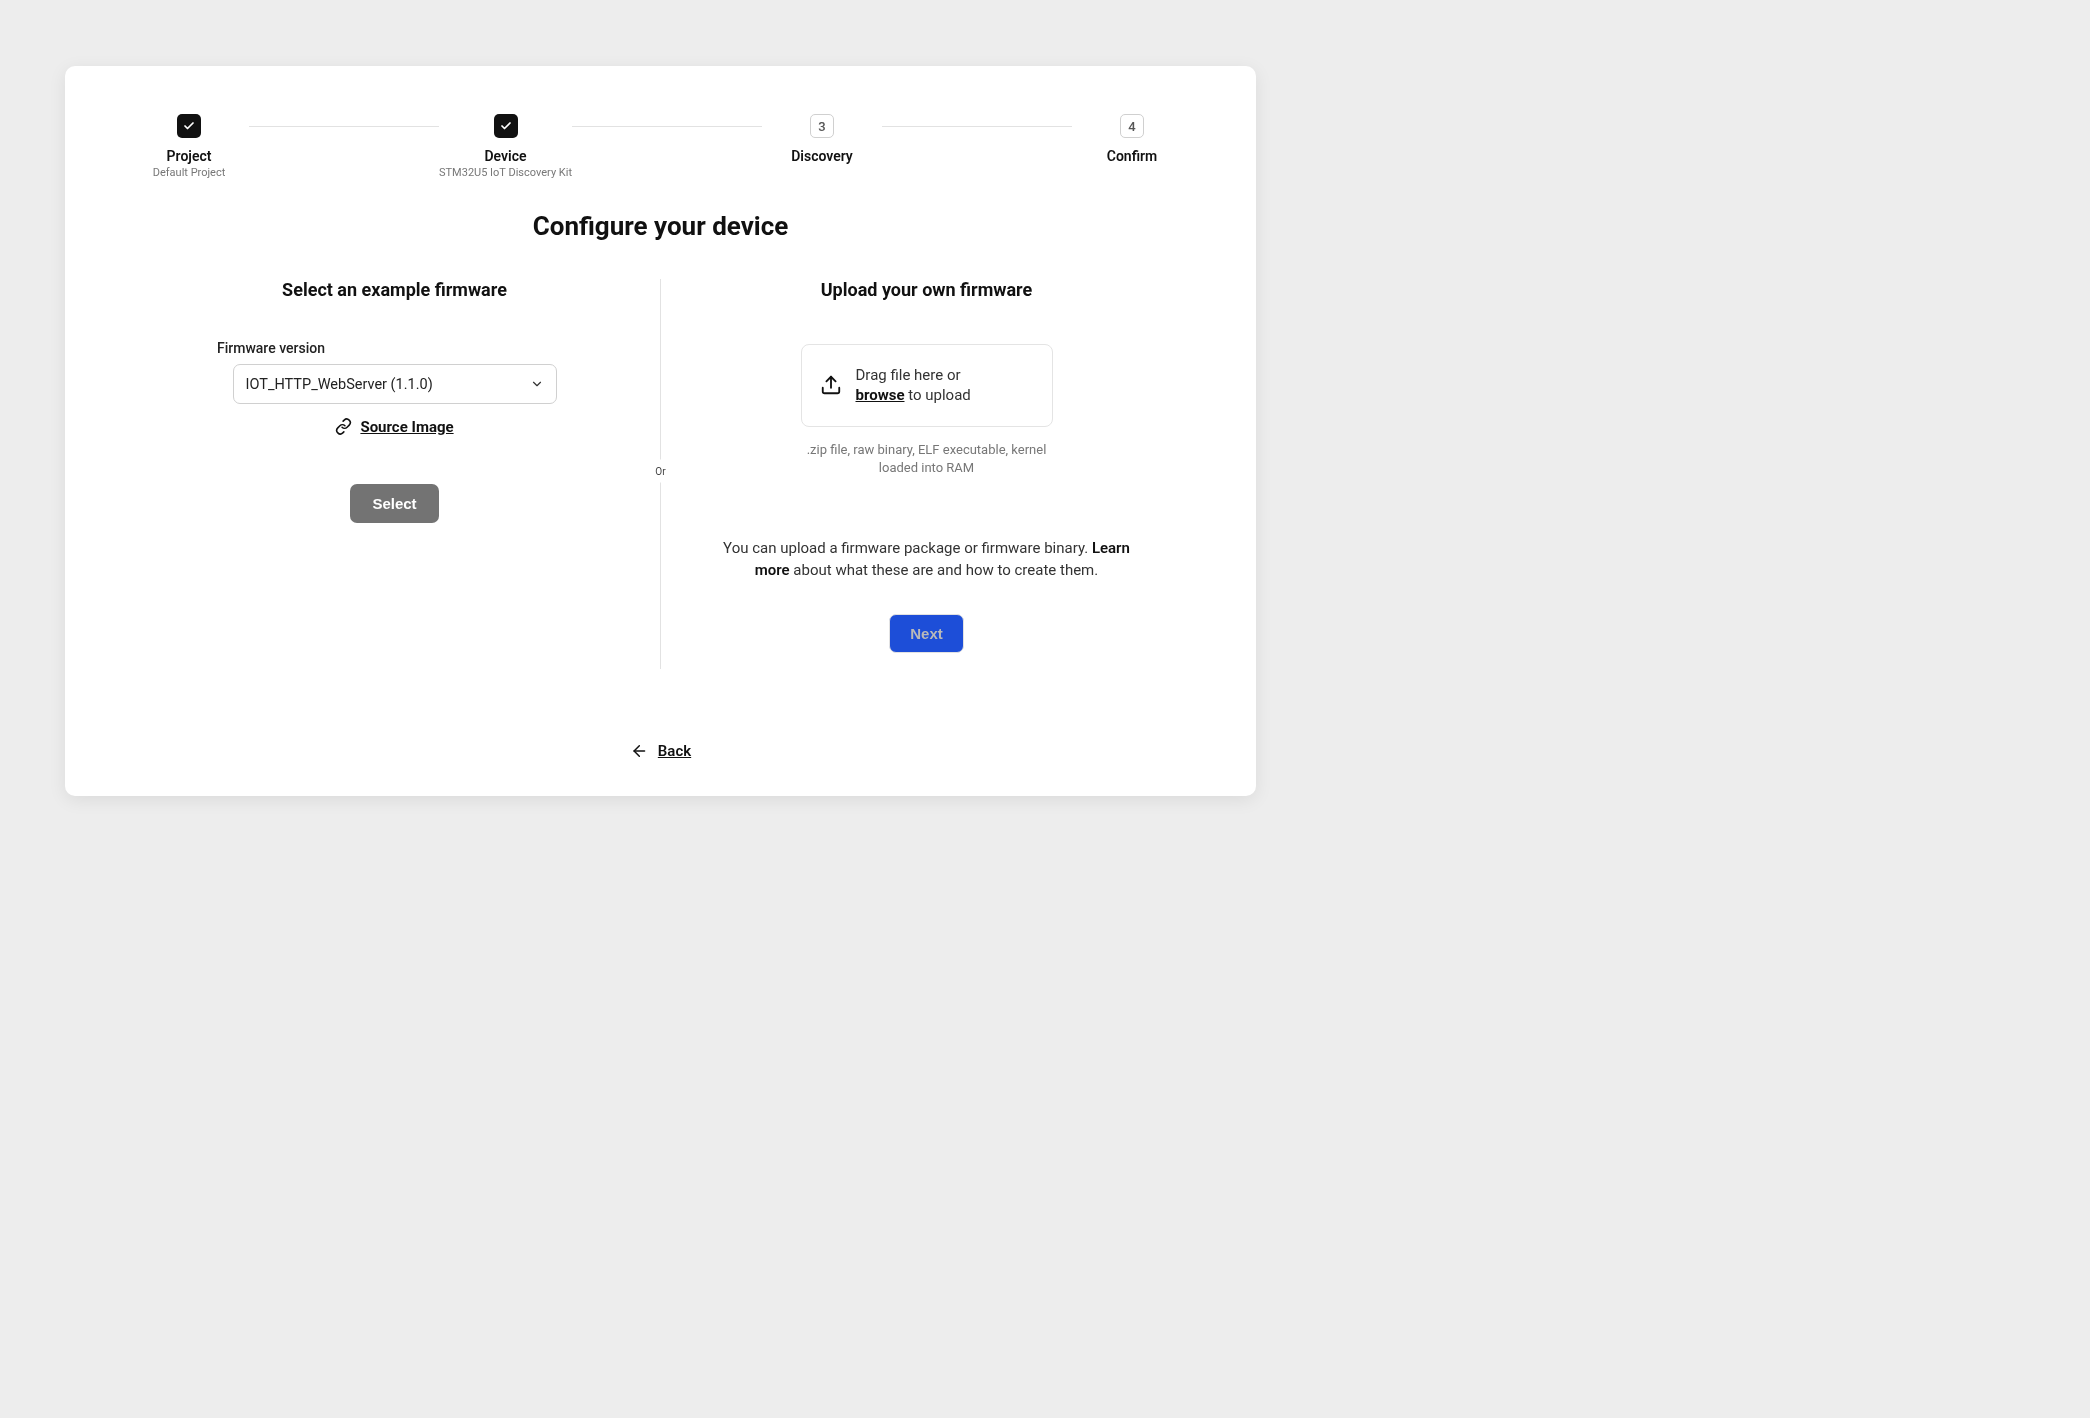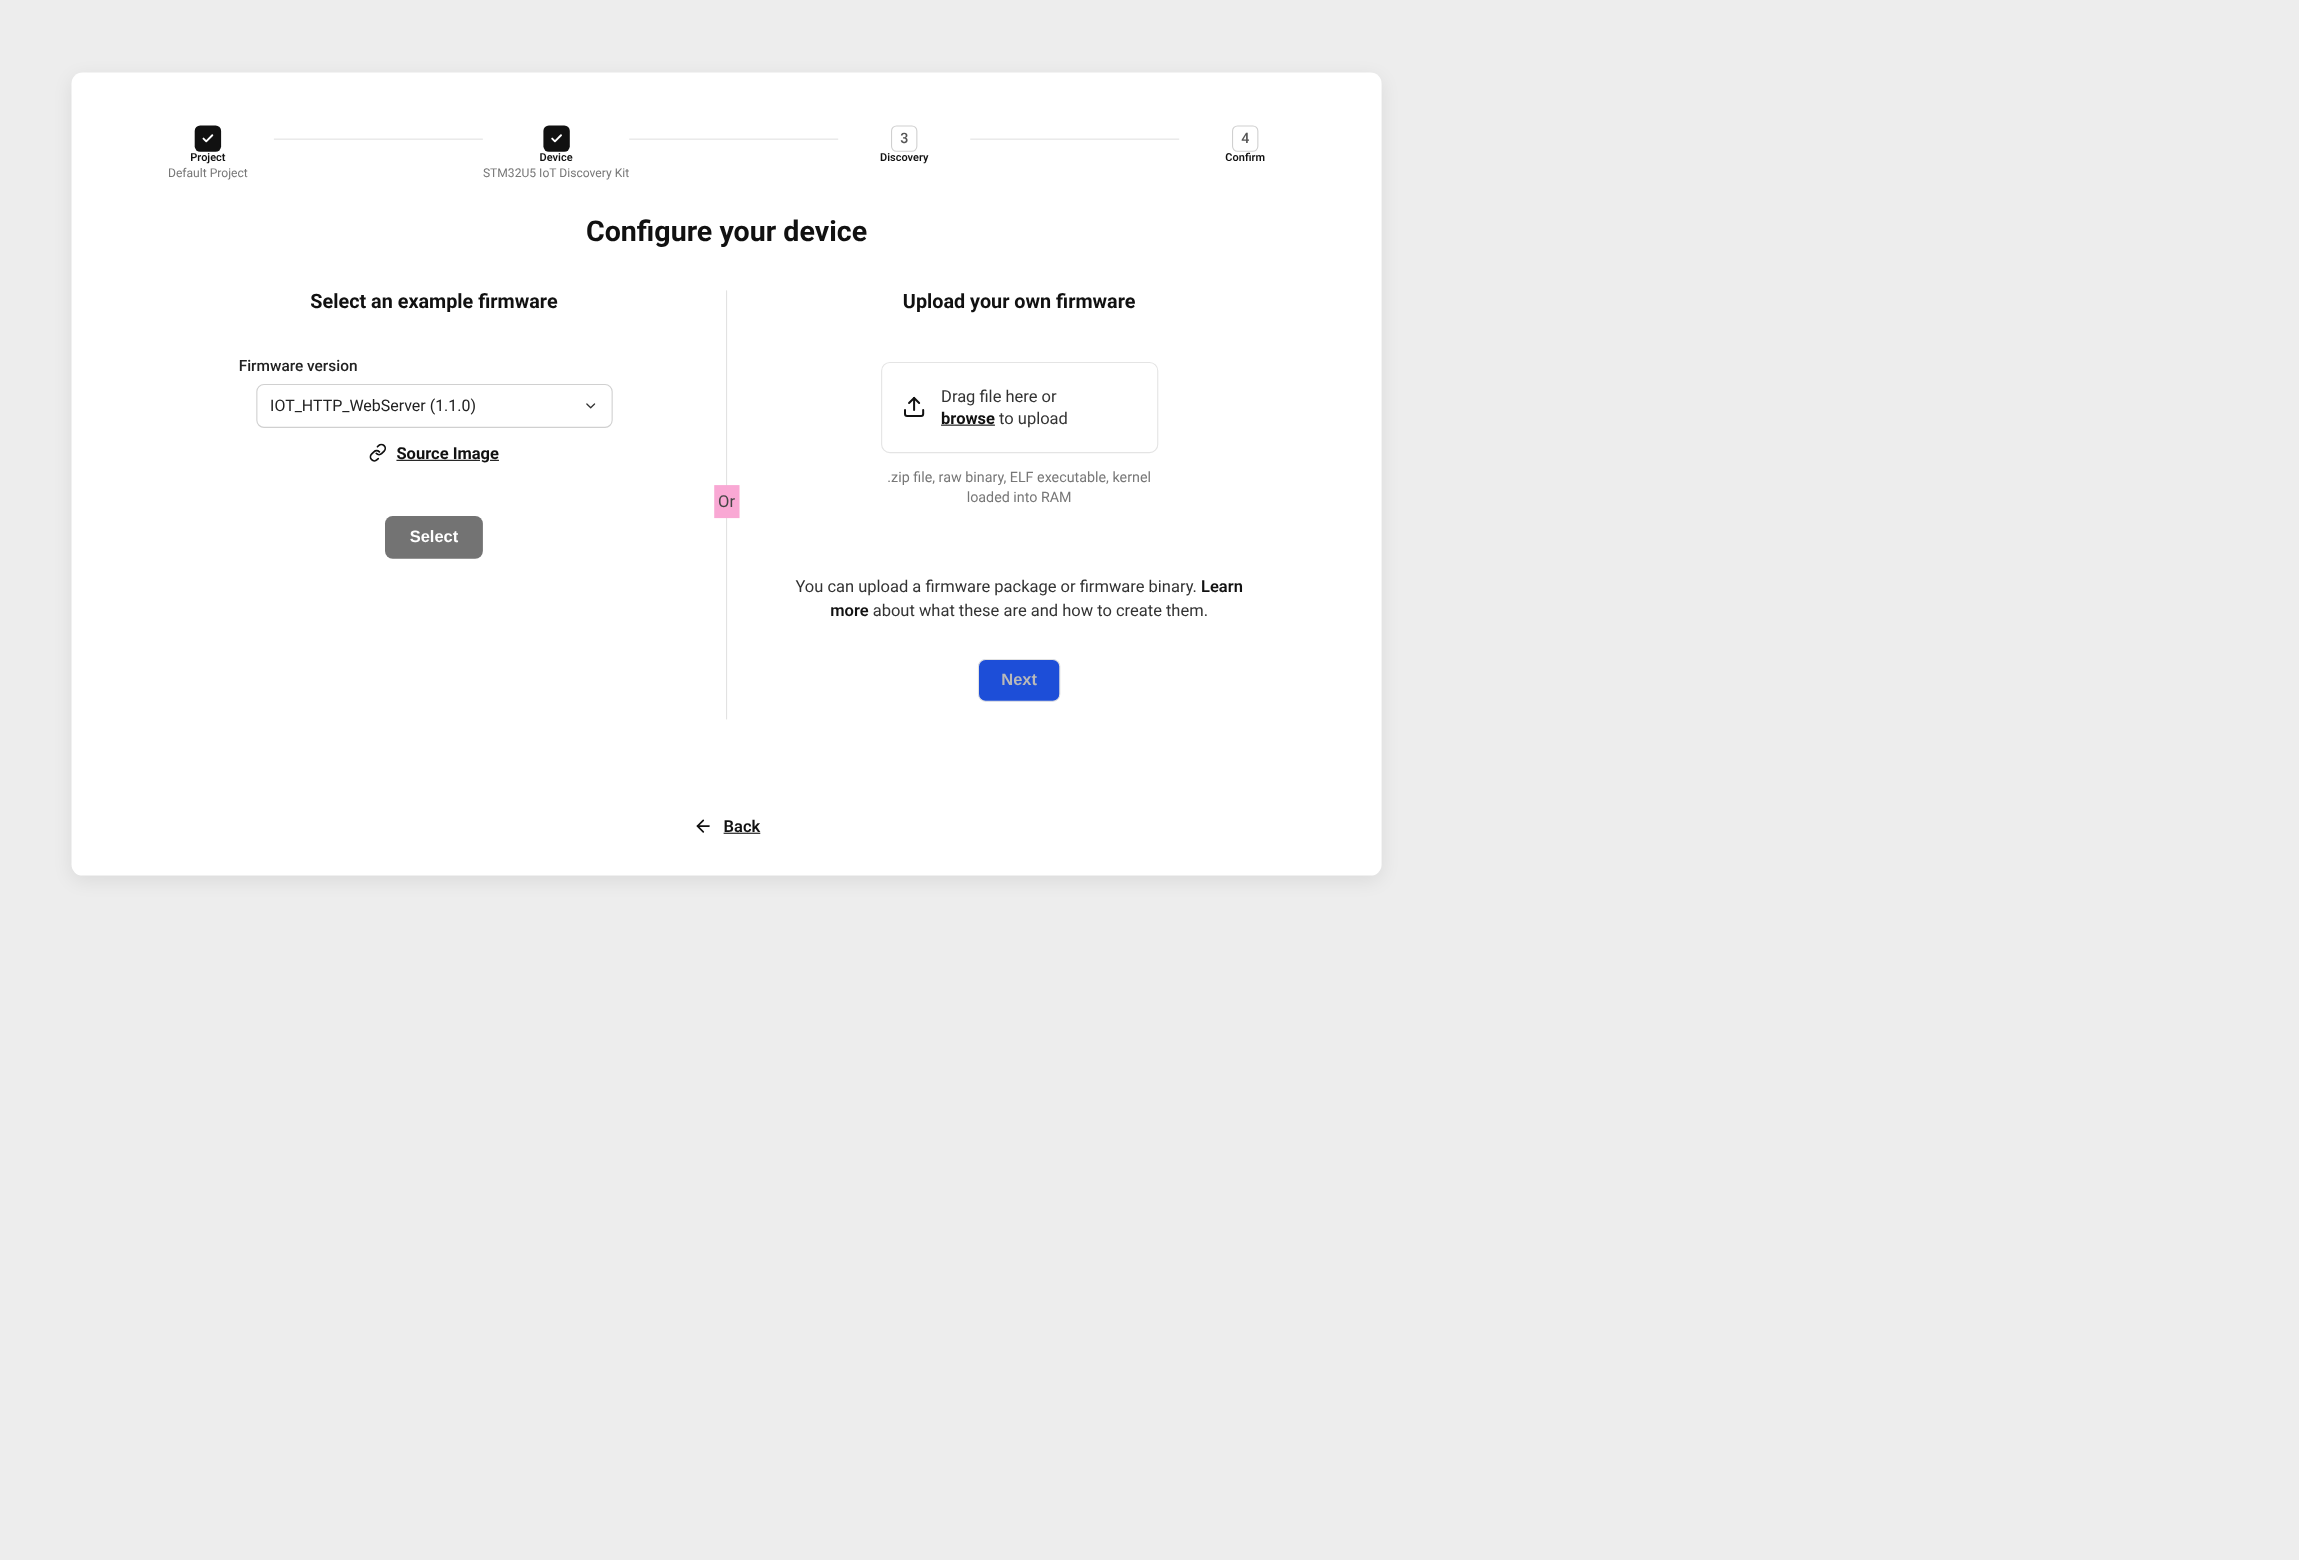--- a/index.html
+++ b/index.html
@@ -40,21 +40,21 @@
   height: 24px;
   border-radius: 5px;
   display: flex;
   align-items: center;
   justify-content: center;
   font-size: 13px;
   font-weight: 500;
 }
 .step-box.done { background:#111; color:#fff; }
 .step-box.pending { background:#fff; color:#555; border:1px solid #d0d0d0; }
-.step-label { font-size:10px; font-weight:600; color:#111; }
+.step-label { margin-top:10px; font-size:14px; font-weight:600; color:#111; }
 .step-sub { margin-top:2px; font-size:11px; color:#777; }
 .step-line {
   flex:1;
   height:1px;
   background:#e2e2e2;
   margin-top:12px;
 }
 
 .page-title {
   text-align:center;
@@ -74,23 +74,23 @@
 .col h2 { font-size:18px; font-weight:700; color:#111; }
 .divider {
   width:1px;
   background:#e2e2e2;
   position:relative;
 }
 .divider .or {
   position:absolute;
   left:50%; top:192px;
   transform:translate(-50%,-50%);
-  background:#f9a8d4;
+  background:#ffffff;
   padding:6px 4px;
-  font-size:15px;
+  font-size:10px;
   color:#444;
 }
 
 .field-label { font-size:14px; font-weight:500; color:#222; align-self:flex-start; margin-left:88px; }
 .select-wrap {
   margin-top:8px;
   width:324px;
   border:1px solid #d0d0d0;
   border-radius:7px;
   height:40px;

